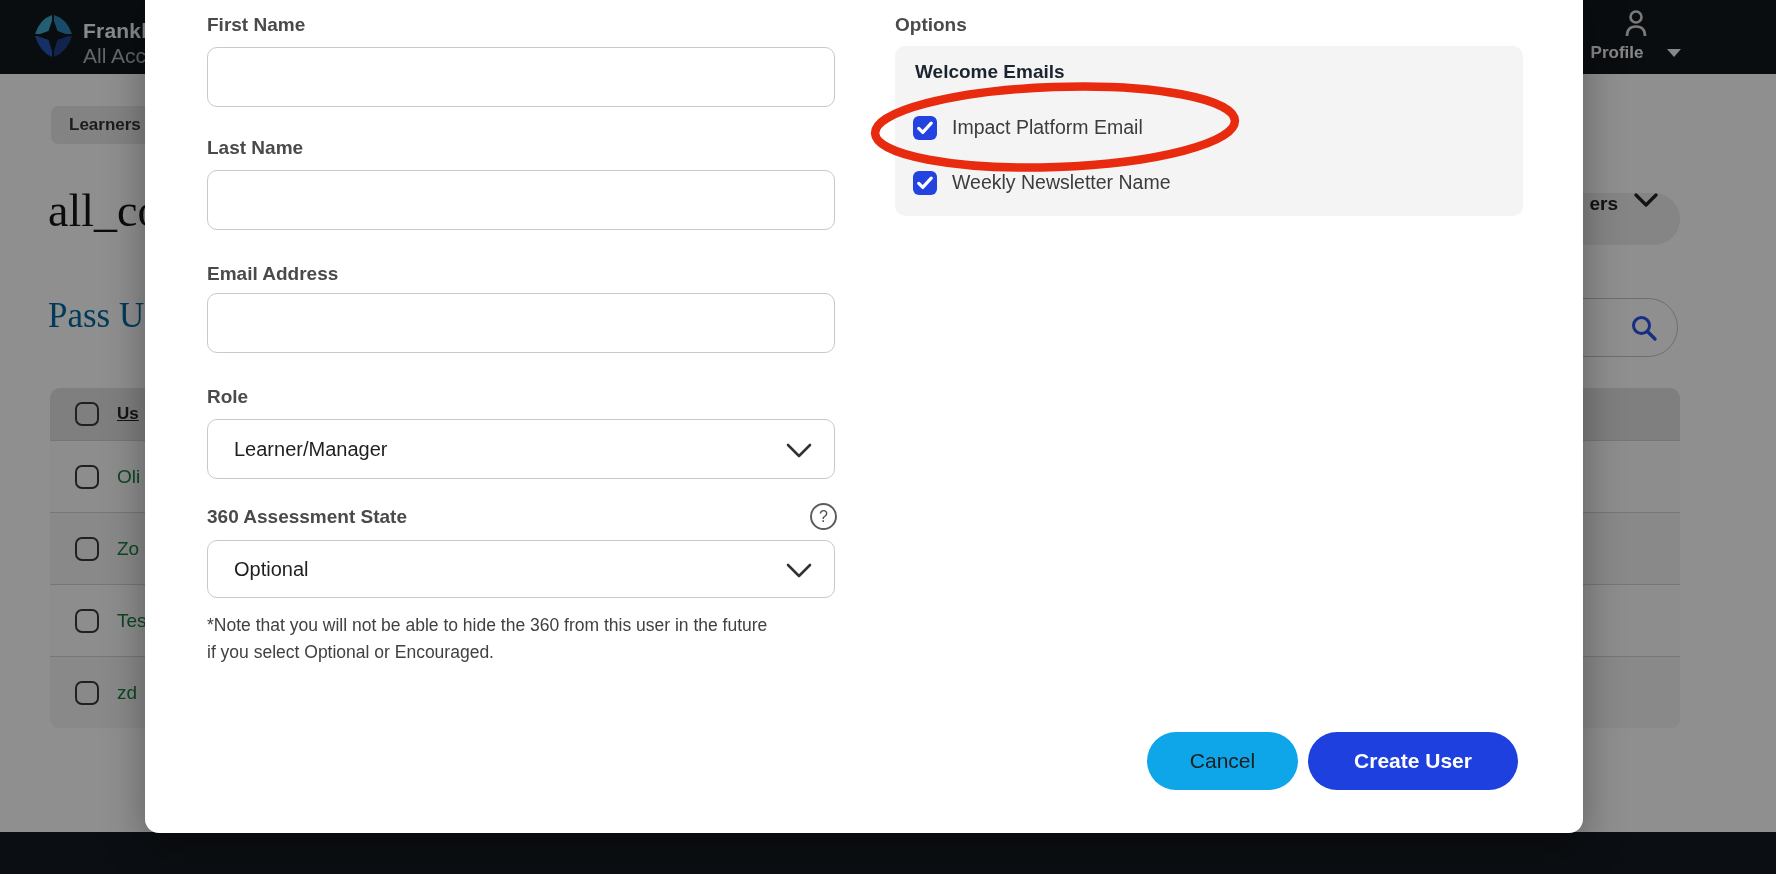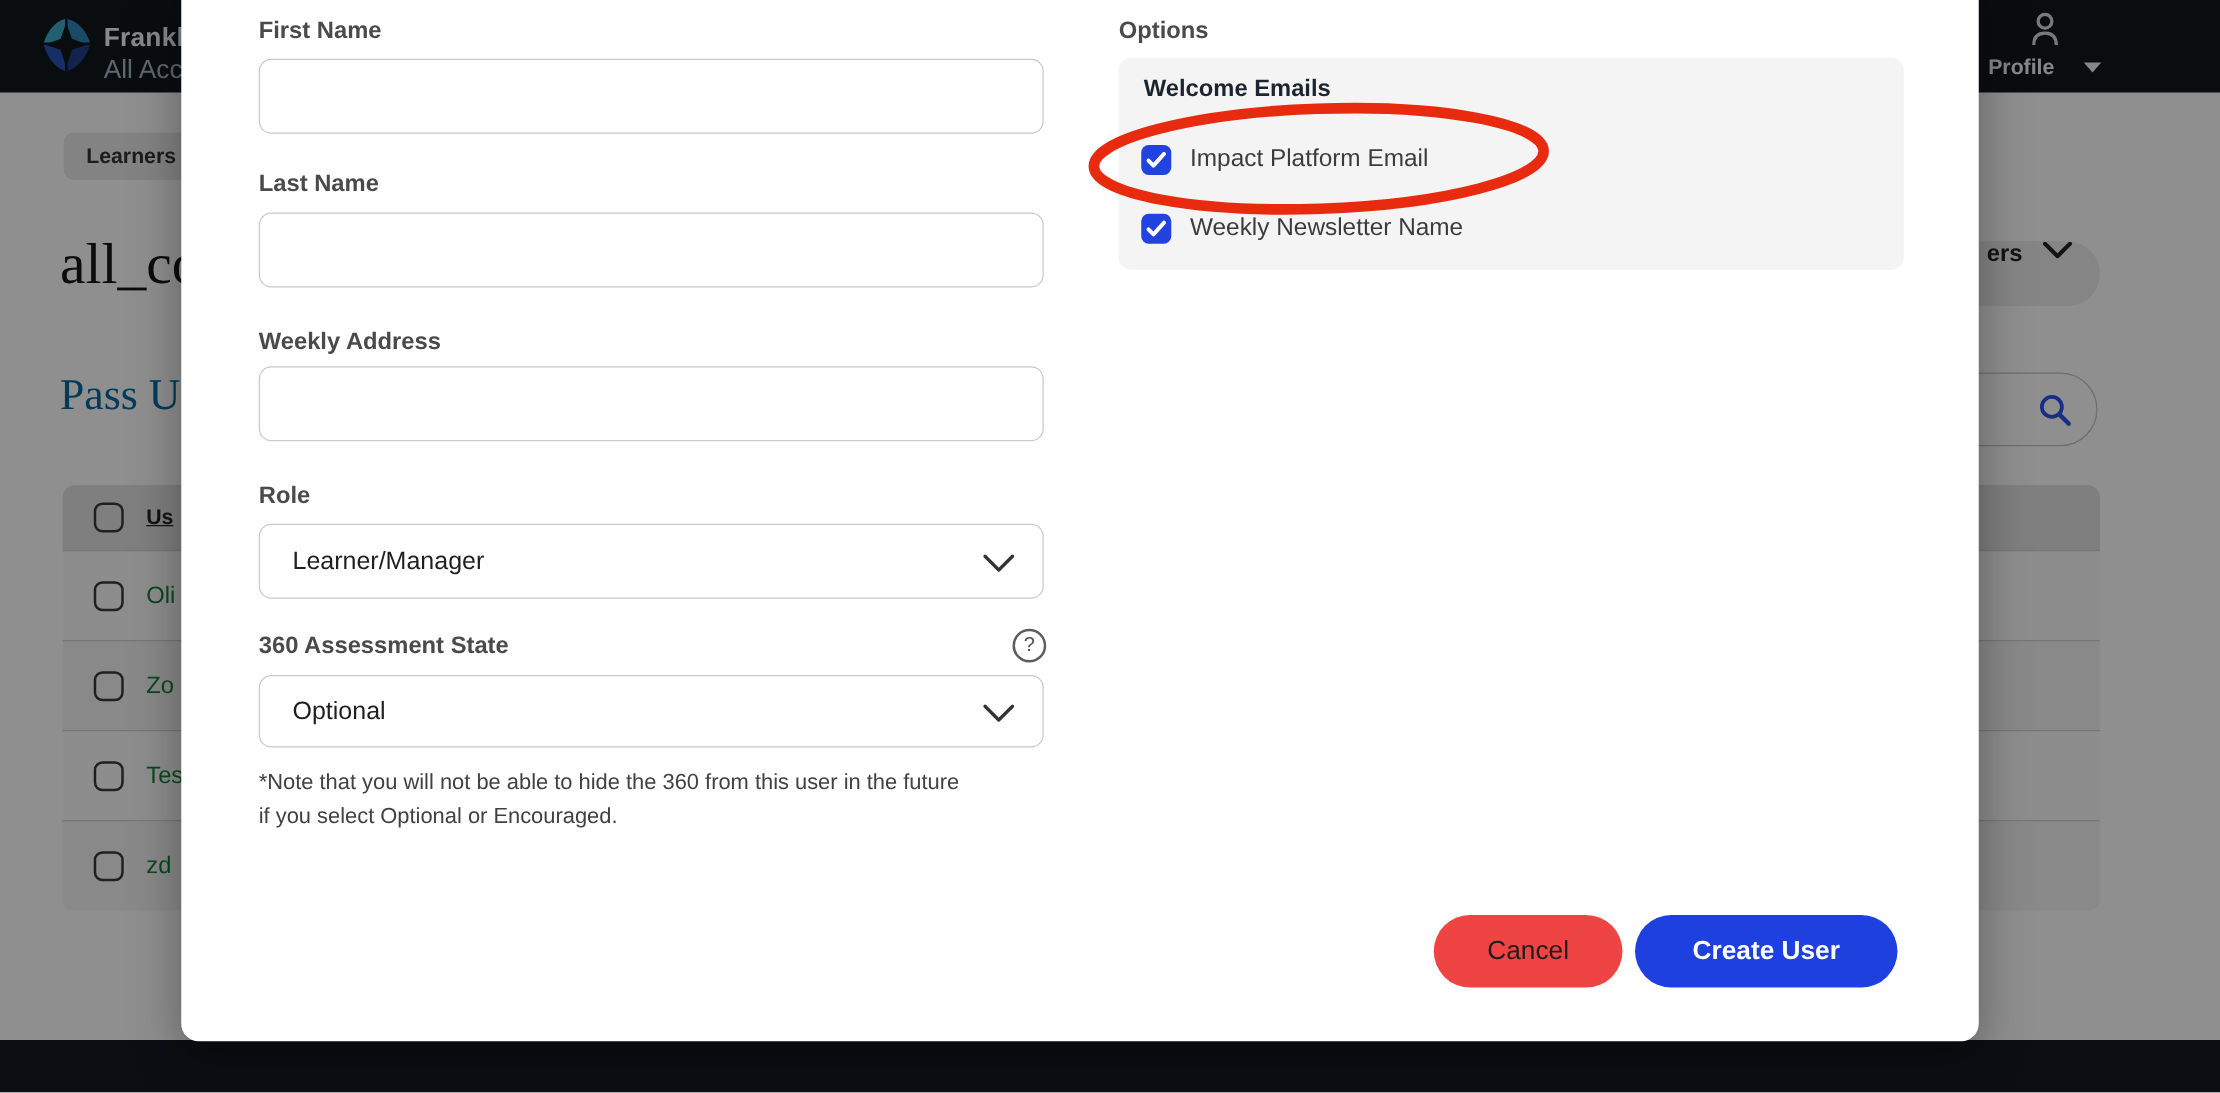--- a/index.html
+++ b/index.html
@@ -65,21 +65,21 @@
 
   .options-box { position:absolute; left:750px; top:70px; width:628px; height:170px; background:#f4f4f4; border-radius:10px; }
   .group-title { position:absolute; left:20px; top:15px; font-size:19px; font-weight:700; color:#1c2430; }
   .cb { position:absolute; width:24px; height:24px; background:#2343e0; border-radius:6px; display:flex; align-items:center; justify-content:center; cursor:pointer; }
   .cb-label { position:absolute; left:57px; font-size:19.5px; color:#3c3c3c; }
 
   .annotation-ellipse { position:absolute; left:722px; top:102px; pointer-events:none; }
 
   .btn { position:absolute; top:756px; height:58px; border:none; border-radius:29px; font-family:"Liberation Sans", sans-serif;
     font-size:21px; display:flex; align-items:center; justify-content:center; cursor:pointer; }
-  .btn-cancel { left:1002px; width:151px; background:#ef4444; color:#1d1d1d; }
+  .btn-cancel { left:1002px; width:151px; background:#0ea5e9; color:#1d1d1d; }
   .btn-create { left:1163px; width:210px; background:#1e40df; color:#ffffff; font-weight:700; }
 </style>
 </head>
 <body>
 
 <div class="page">
 
   <div class="app-header">
     <div class="logo-wrap">
       <div class="logo-mark">
@@ -162,21 +162,21 @@
 <div class="dim-overlay"></div>
 
 <div class="modal">
 
   <div class="field-label" style="left:62px; top:38px;">First Name</div>
   <input class="text-input" style="left: 62px; top: 71px;" value="">
 
   <div class="field-label" style="left:62px; top:161px;">Last Name</div>
   <input class="text-input" style="left: 62px; top: 194px;" value="">
 
-  <div class="field-label" style="left:62px; top:287px;">Weekly Address</div>
+  <div class="field-label" style="left:62px; top:287px;">Email Address</div>
   <input class="text-input" style="left: 62px; top: 317px;" value="">
 
   <div class="field-label" style="left:62px; top:410px;">Role</div>
   <div class="select-box" style="left:62px; top:443px;text-align:center;">
     <span>Learner/Manager</span>
     <svg class="select-chevron" width="26" height="15" viewBox="0 0 26 15">
       <polyline points="2,2 13,13 24,2" fill="none" stroke="#333" stroke-width="2.6" stroke-linecap="round" stroke-linejoin="round"></polyline>
     </svg>
   </div>
 

